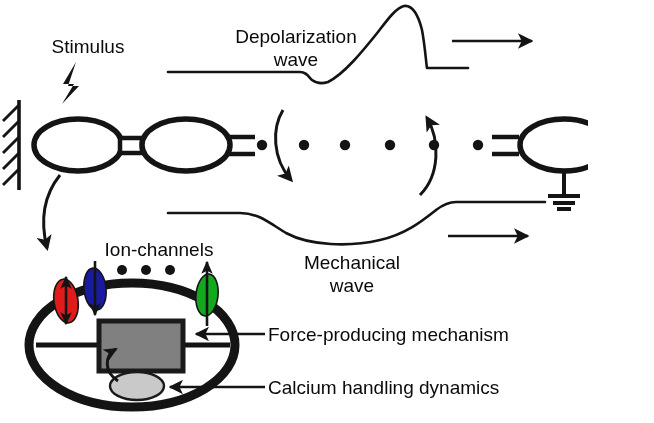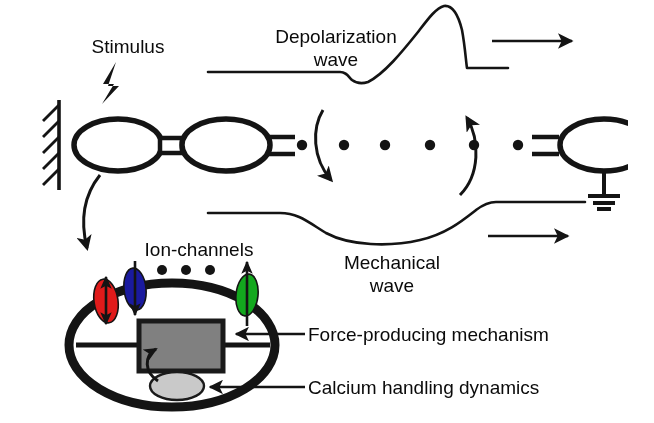--- a/index.html
+++ b/index.html
@@ -10,21 +10,20 @@
   }
   body {
     font-family: "Liberation Sans", sans-serif;
   }
   #figure-root {
     position: relative;
     width: 588px;
     height: 423px;
     background: #ffffff;
     overflow: hidden;
-    margin-left: 40px;
   }
   #figure-svg {
     position: absolute;
     top: 0;
     left: 0;
     width: 654px;
     height: 423px;
   }
   .diagram-label {
     font-family: "Liberation Sans", sans-serif;

